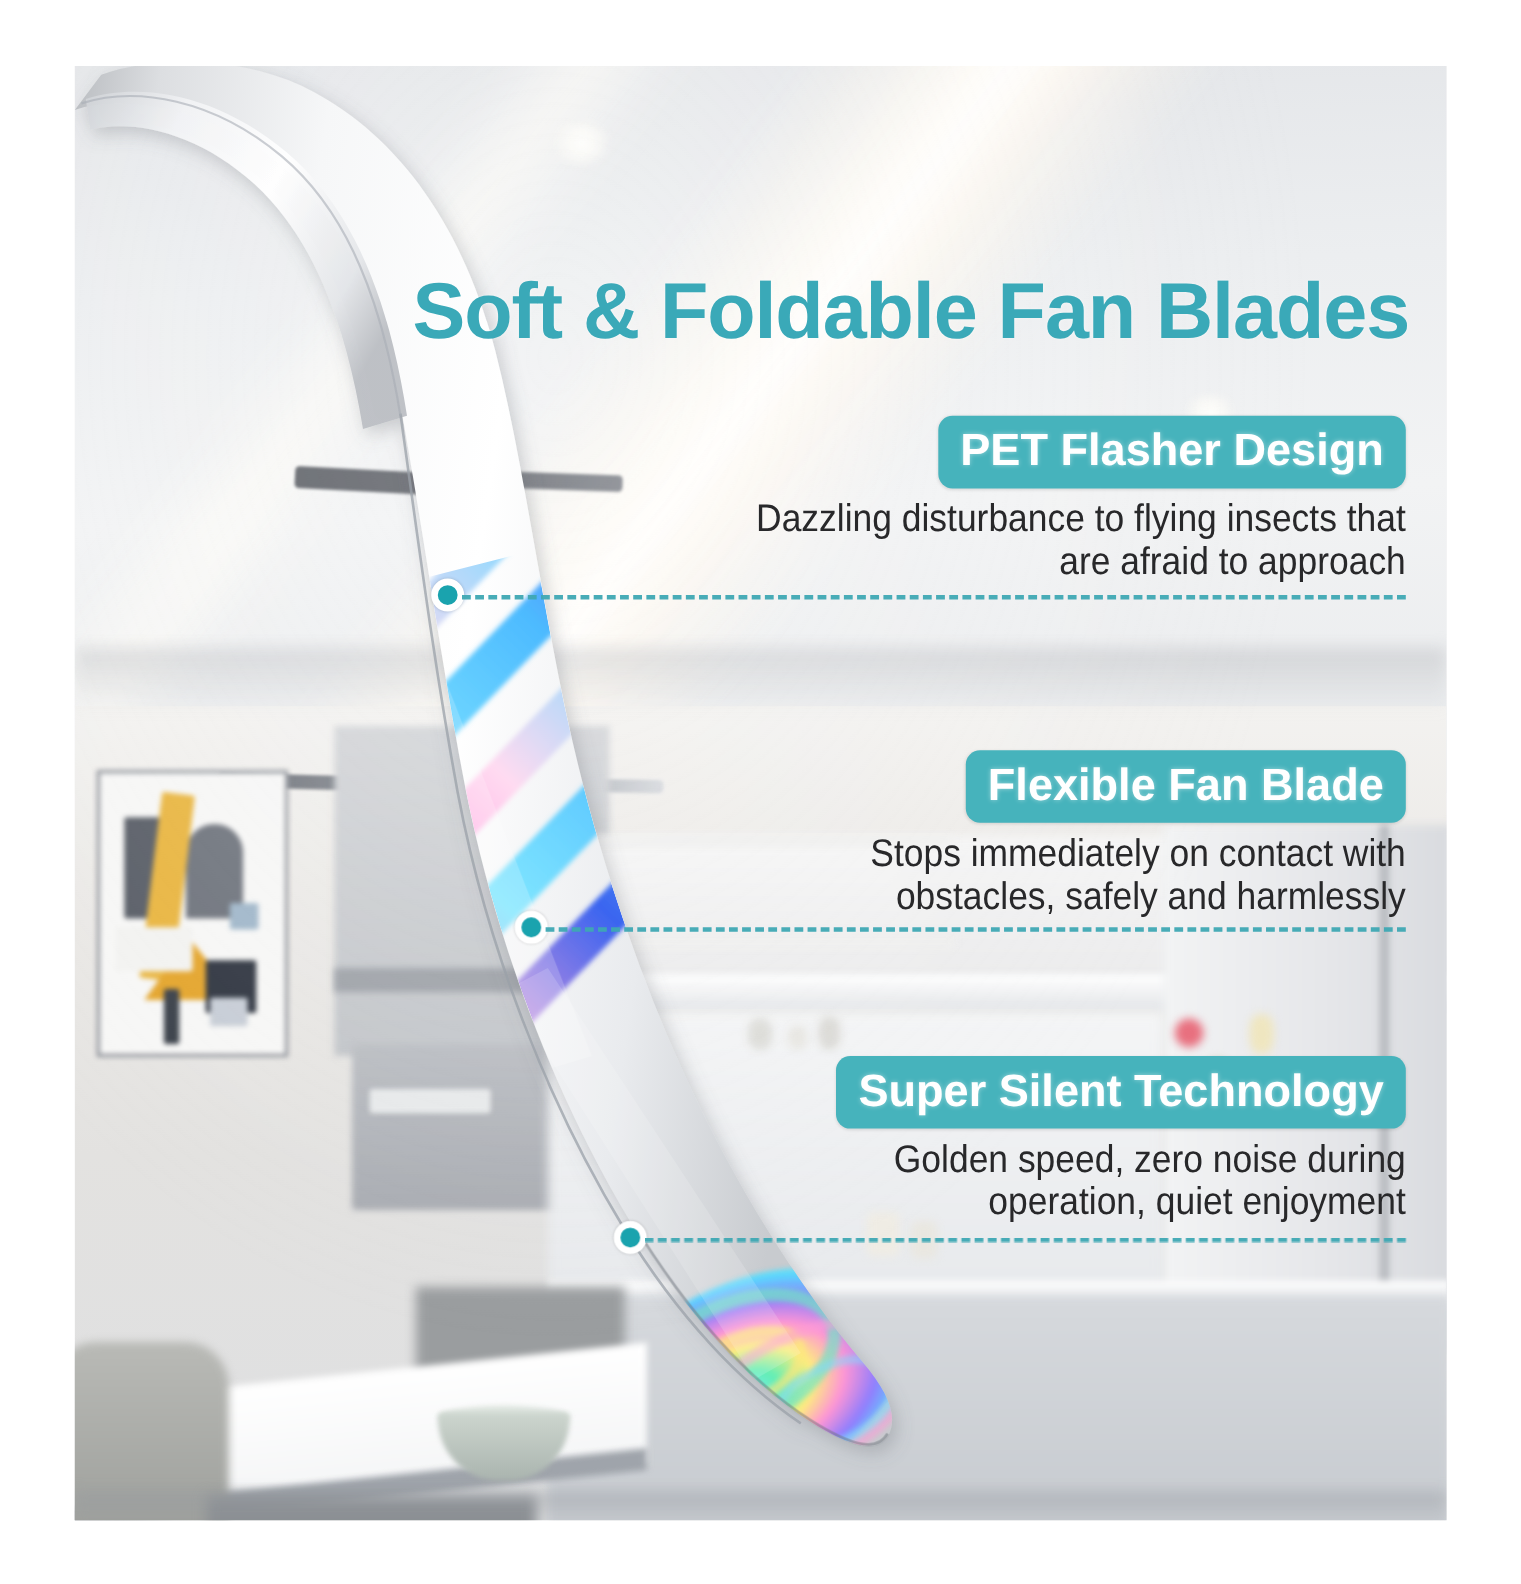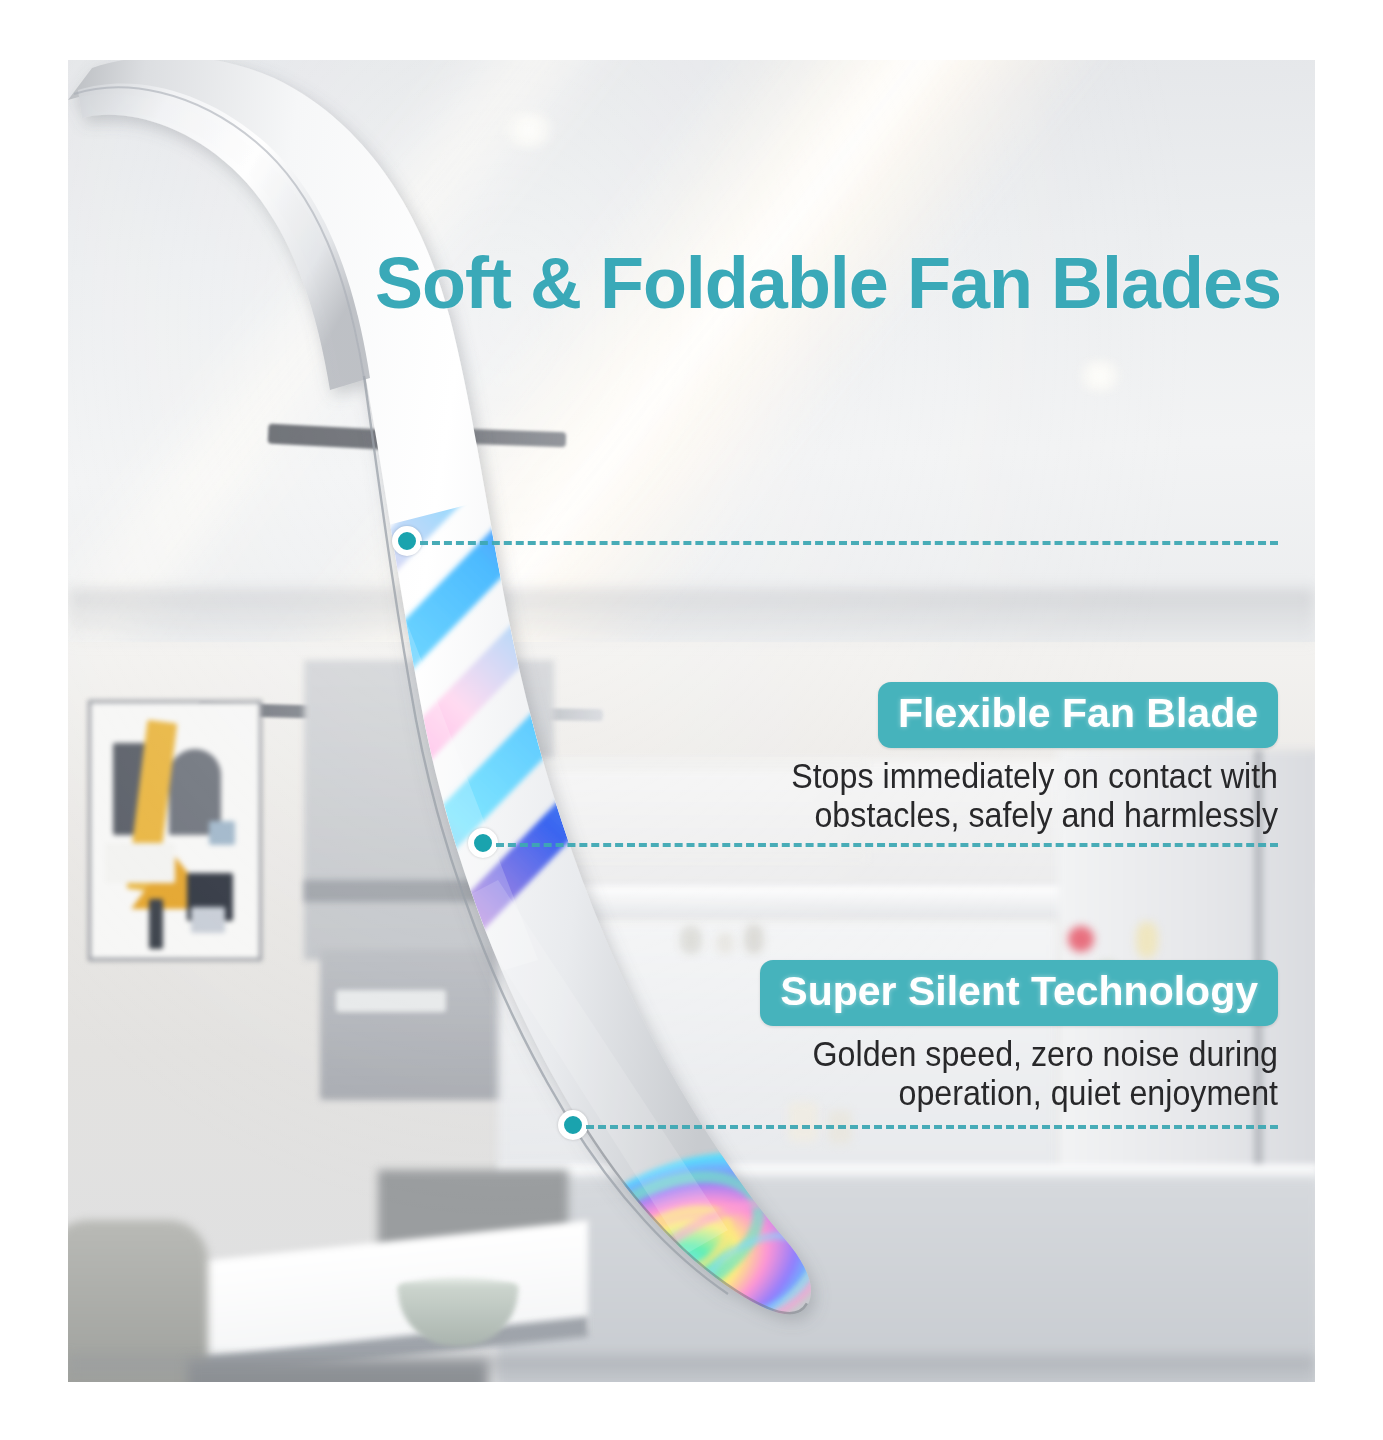--- a/index.html
+++ b/index.html
@@ -536,20 +536,29 @@
     <div class="dash" style="left:352px;top:481px;width:858px;"></div>
 
     <div class="dot" style="left:400px;top:768px;"></div>
     <div class="dash" style="left:428px;top:783px;width:782px;"></div>
 
     <div class="dot" style="left:490px;top:1050px;"></div>
     <div class="dash" style="left:518px;top:1065px;width:692px;"></div>
 
     <div class="title">Soft &amp; Foldable Fan Blades</div>
 
+    <div class="feature" style="left:0;top:318px;width:1210px;">
+      <div class="f-inner">
+        <span class="badge">PET Flasher Design</span>
+        <div class="desc">
+          <div>Dazzling disturbance to flying insects that</div>
+          <div>are afraid to approach</div>
+        </div>
+      </div>
+    </div>
 
     <div class="feature" style="left:0;top:900px;width:1210px;">
       <div class="f-inner">
         <span class="badge">Super Silent Technology</span>
         <div class="desc">
           <div>Golden speed, zero noise during</div>
           <div>operation, quiet enjoyment</div>
         </div>
       </div>
     </div>

